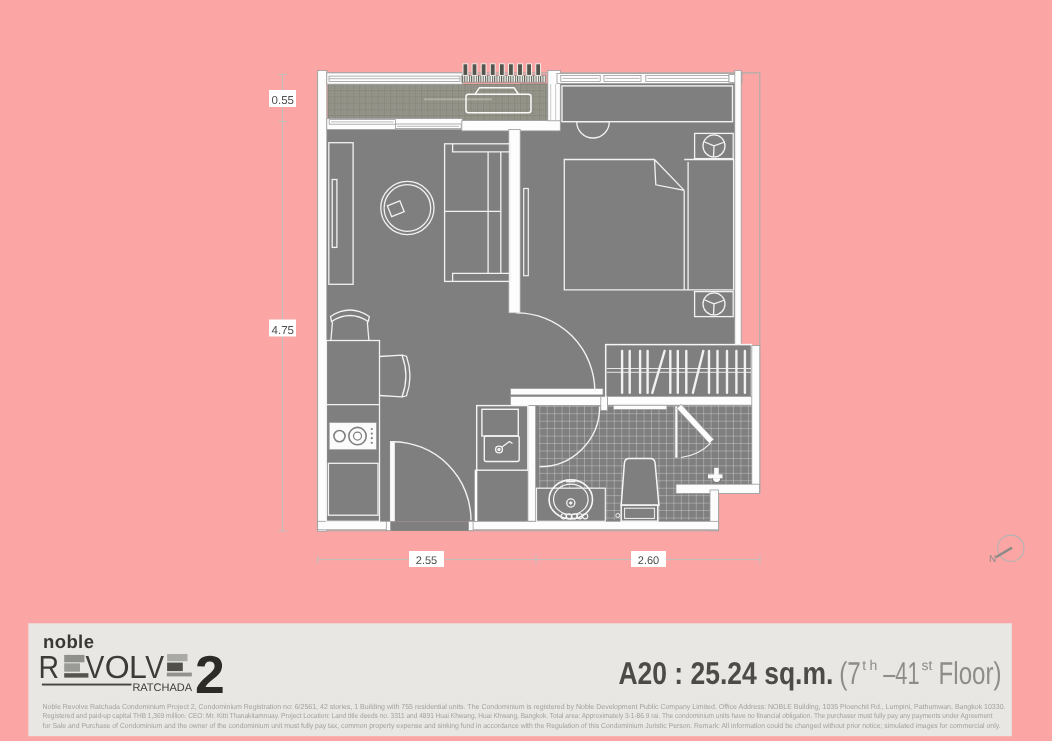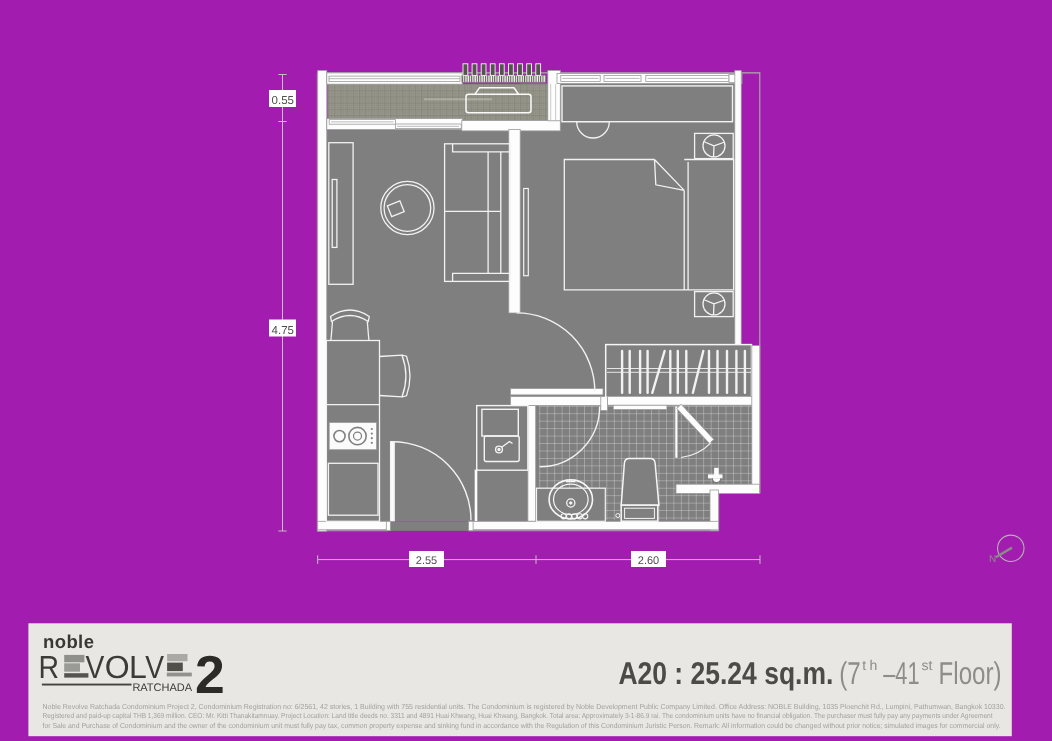--- a/index.html
+++ b/index.html
@@ -1,16 +1,16 @@
 <!DOCTYPE html>
 <html><head>
 <meta charset="utf-8">
 <style>
 html,body{margin:0;padding:0;background:#ffffff;}
-#stage{position:relative;width:1052px;height:741px;overflow:hidden;background:#a21caf;font-family:"Liberation Sans",sans-serif;}
+#stage{position:relative;width:1052px;height:741px;overflow:hidden;background:#fca5a5;font-family:"Liberation Sans",sans-serif;}
 svg{position:absolute;left:0;top:0;}
 </style>
 </head>
 <body>
 <div id="stage">
 <svg width="1052" height="741" viewBox="0 0 1052 741" text-rendering="geometricPrecision">
 <defs>
 <pattern id="tiles" x="539.3" y="405.8" width="7.45" height="7.45" patternUnits="userSpaceOnUse">
   <rect width="7.45" height="7.45" fill="#7f7f7f"></rect>
   <path d="M0 0H7.45M0 0V7.45" stroke="#e0e0e0" stroke-width="0.85" fill="none" opacity="0.8"></path>

